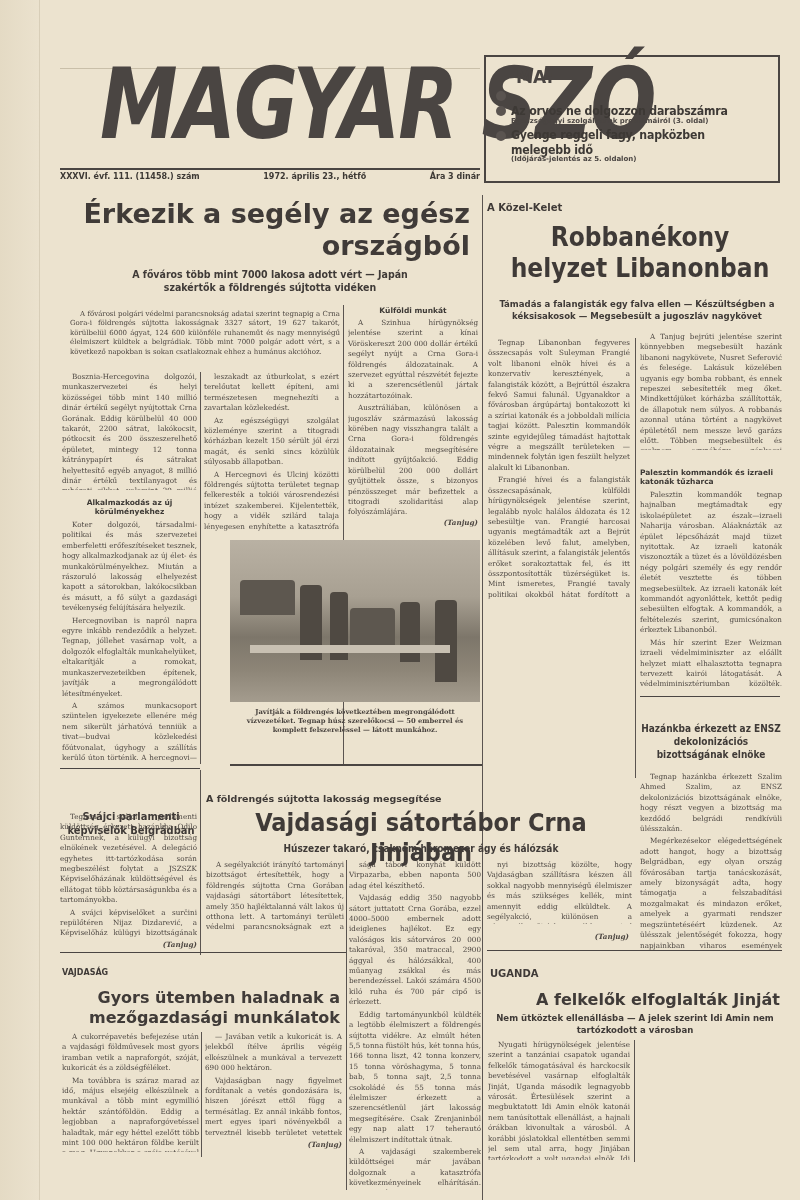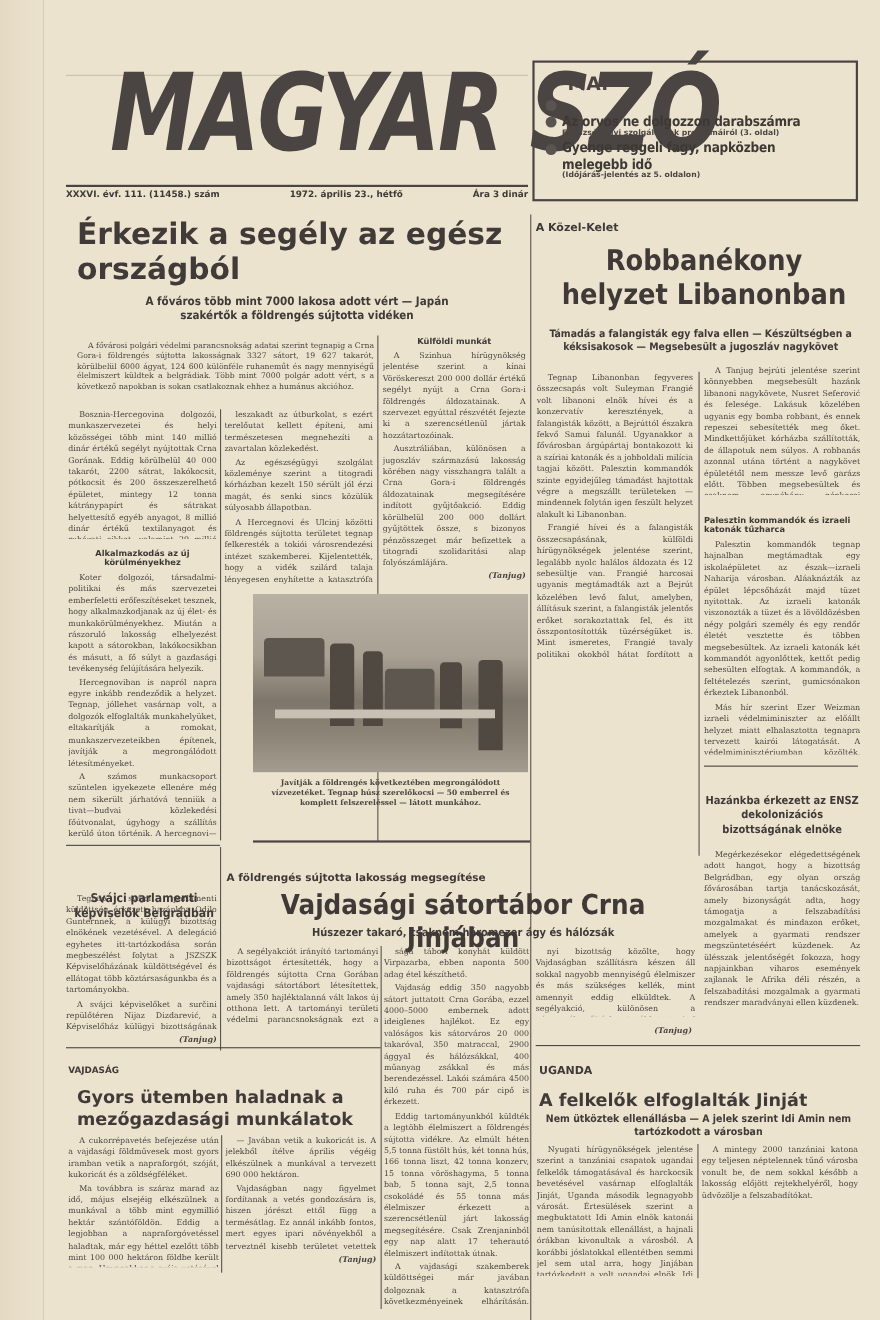--- a/index.html
+++ b/index.html
@@ -38,21 +38,21 @@
     left: 484px; top: 55px; width: 296px; height: 128px;
     border: 2px solid #4a4542; padding: 10px 10px 4px 10px;
     font-family: "DejaVu Sans", sans-serif;
   }
   .ma-title { font-size: 17px; font-weight: bold; color: #4a4542; margin-left: 20px; margin-bottom: 2px; }
   .ma-item { display: flex; gap: 5px; margin-bottom: 3px; }
   .bullet { width: 10px; height: 10px; border-radius: 50%; background: #5a5450; flex: none; margin-top: 2px; }
   .ma-head { font-size: 11px; font-weight: bold; color: #3d3935; letter-spacing: -0.2px; transform: scaleY(1.15); transform-origin: left; }
   .ma-sub { font-size: 7px; font-weight: bold; color: #4a4542; line-height: 9px; }
   .h1 {
-    font-family: "DejaVu Sans", sans-serif; font-weight: 900; color: #403b38; text-align: left;
+    font-family: "DejaVu Sans", sans-serif; font-weight: 900; color: #403b38; text-align: right;
   }
   .deck {
     font-family: "DejaVu Sans Condensed", "DejaVu Sans", sans-serif; font-weight: bold; text-align: center; color: #3f3a37;
   }
   .txt {
     font-size: 7.2px; line-height: 10.4px; text-align: justify; color: #4b4540;
     overflow: hidden;
   }
   .txt p { text-indent: 10px; margin-bottom: 2px; }
   .sub {
@@ -167,20 +167,21 @@
 
 <div class="abs sub" style="left:640px;top:464px;width:140px;text-align:left;">Palesztin kommandók és izraeli katonák tűzharca</div>
 <div class="abs txt" style="left:640px;top:490px;width:142px;height:196px;">
   <p>Palesztin kommandók tegnap hajnalban megtámadtak egy iskolaépületet az észak—izraeli Naharija városban. Aláaknázták az épület lépcsőházát majd tüzet nyitottak. Az izraeli katonák viszonozták a tüzet és a lövöldözésben négy polgári személy és egy rendőr életét vesztette és többen megsebesültek. Az izraeli katonák két kommandót agyonlőttek, kettőt pedig sebesülten elfogtak. A kommandók, a feltételezés szerint, gumicsónakon érkeztek Libanonból.</p>
     <p>Más hír szerint Ezer Weizman izraeli védelmiminiszter az előállt helyzet miatt elhalasztotta tegnapra tervezett kairói látogatását. A védelmiminisztériumban közölték, nem biztos, hogy Weizman a héten felkeresi Kairót, ahol az izraeli csapatoknak a Sínai-félszigetről való visszavonulásáról kellene tárgyalnia.</p>
 </div>
 <div class="hr" style="left:640px;top:696px;width:140px;height:1px;"></div>
 
 <div class="abs deck" style="left:640px;top:722px;width:142px;font-size:10px;line-height:13px;">Hazánkba érkezett az ENSZ dekolonizációs bizottságának elnöke</div>
 <div class="abs txt" style="left:640px;top:772px;width:142px;height:178px;">
+  <p>Tegnap hazánkba érkezett Szalim Ahmed Szalim, az ENSZ dekolonizációs bizottságának elnöke, hogy részt vegyen a bizottság ma kezdődő belgrádi rendkívüli ülésszakán.</p>
     <p>Megérkezésekor elégedettségének adott hangot, hogy a bizottság Belgrádban, egy olyan ország fővárosában tartja tanácskozását, amely bizonyságát adta, hogy támogatja a felszabadítási mozgalmakat és mindazon erőket, amelyek a gyarmati rendszer megszüntetéséért küzdenek. Az ülésszak jelentőségét fokozza, hogy napjainkban viharos események zajlanak le Afrika déli részén, a felszabadítási mozgalmak a gyarmati rendszer maradványai ellen küzdenek.</p>
 </div>
 
 <div class="hr" style="left:60px;top:768px;width:140px;height:1px;"></div>
 <div class="abs deck" style="left:62px;top:810px;width:138px;font-size:11px;line-height:14px;text-align:center;">Svájci parlamenti képviselők Belgrádban</div>
 <div class="abs txt" style="left:60px;top:812px;width:137px;height:128px;">
   <p>Tegnap svájci parlamenti küldöttség érkezett hazánkba Odilo Gunternnek, a külügyi bizottság elnökének vezetésével. A delegáció egyhetes itt-tartózkodása során megbeszélést folytat a JSZSZK Képviselőházának küldöttségével és ellátogat több köztársaságunkba és a tartományokba.</p>
     <p>A svájci képviselőket a surčini repülőtéren Nijaz Dizdarević, a Képviselőház külügyi bizottságának elnöke, a Szövetségi Külügyi Titkárság és a Képviselőház funkcionáriusai köszöntötték.</p>
 </div>
 <div class="abs txt tanjug" style="left:60px;top:940px;width:137px;height:12px;">(Tanjug)</div>
@@ -220,14 +221,13 @@
 <div class="abs txt tanjug" style="left:205px;top:1140px;width:137px;height:12px;">(Tanjug)</div>
 
 <div class="abs kicker" style="left:490px;top:968px;font-size:10px;">UGANDA</div>
 <div class="abs h1" style="left:490px;top:990px;width:290px;font-size:16px;line-height:20px;font-weight:bold;">A felkelők elfoglalták Jinját</div>
 <div class="abs deck" style="left:490px;top:1012px;width:290px;font-size:9.5px;line-height:12px;">Nem ütköztek ellenállásba — A jelek szerint Idi Amin nem tartózkodott a városban</div>
 <div class="abs txt" style="left:488px;top:1040px;width:142px;height:120px;">
     <p>Nyugati hírügynökségek jelentése szerint a tanzániai csapatok ugandai felkelők támogatásával és harckocsik bevetésével vasárnap elfoglalták Jinját, Uganda második legnagyobb városát. Értesülések szerint a megbuktatott Idi Amin elnök katonái nem tanúsítottak ellenállást, a hajnali órákban kivonultak a városból. A korábbi jóslatokkal ellentétben semmi jel sem utal arra, hogy Jinjában tartózkodott a volt ugandai elnök, Idi Amin.</p>
   </div>
 <div class="vr" style="left:634px;top:1040px;height:122px;"></div>
 <div class="abs txt" style="left:638px;top:1040px;width:142px;height:122px;">
-  <p>A mintegy 2000 tanzániai katona egy teljesen néptelennek tűnő városba vonult be, de nem sokkal később a lakosság előjött rejtekhelyéről, hogy üdvözölje a felszabadítókat.</p>
 </div>
 
 </body></html>

